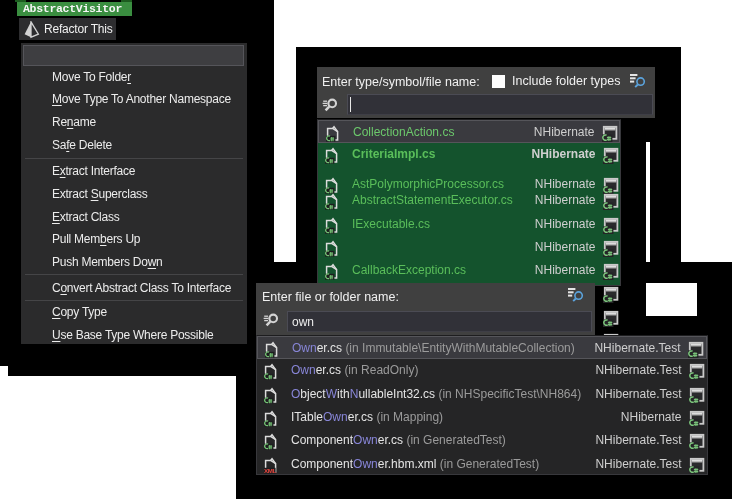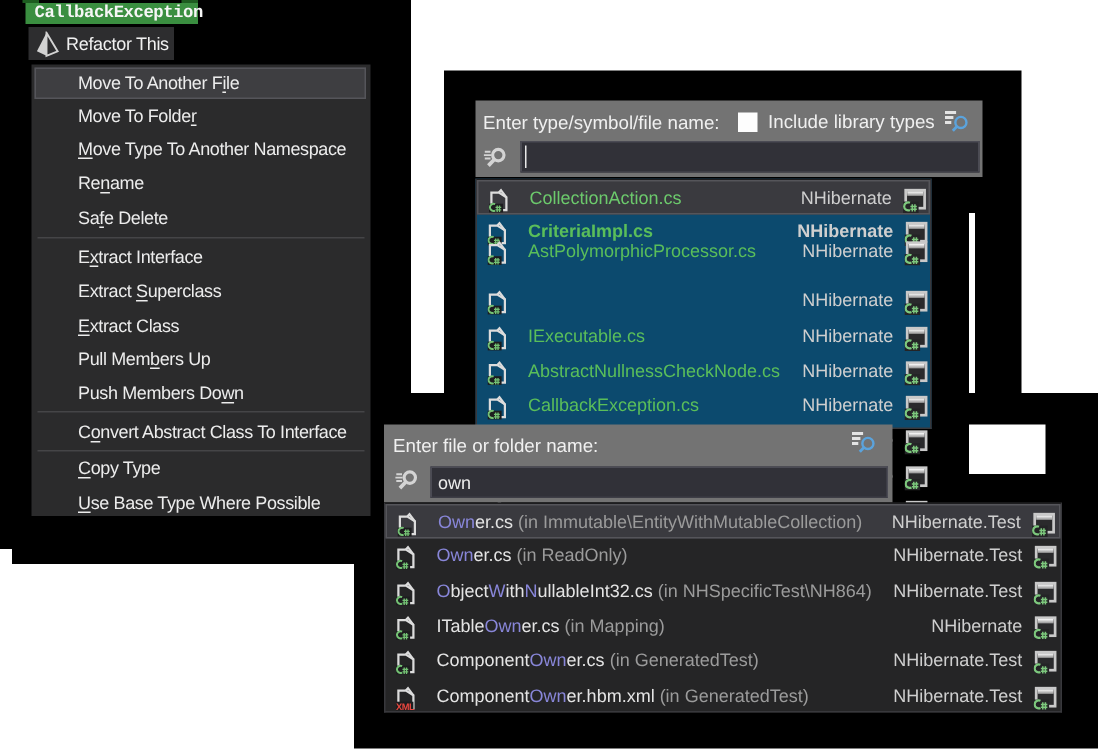--- a/index.html
+++ b/index.html
@@ -29,30 +29,30 @@
   
   #menu { left:21px; top:42.7px; width:225.5px; height:301.6px; background:#2b2b2c; }
   .mi { position:absolute; left:31px; width:190px; height:22px; line-height:22px;
     color:#ececec; font-size:12px; letter-spacing:-0.25px; white-space:nowrap; }
   .mi u { text-underline-offset:2px; }
   .msep { position:absolute; left:4px; right:4px; height:1px; background:#454547; }
   #mhl { position:absolute; left:2px; top:2.5px; width:221px; height:20.5px;
     background:#3e3e41; border:1px solid #55555a; }
 
   
-  .panel { background:#737373;padding-left:15px; }
+  .panel { background:#404040;padding-left:15px; }
   #p1 { left:317px; top:67px; width:338px; height:51px; }
   #p1 .hdr { position:absolute; left:5px; top:8px; color:#f0f0f0; font-size:12.5px; }
   #cb1 { position:absolute; left:492px; top:75px; width:13px; height:13px; background:#fdfdfd; }
   #inclbl { position:absolute; left:512px; top:74px; color:#f0f0f0; font-size:12.5px; }
   .inp { position:absolute; background:#313138; border:1px solid #4b4b54; border-bottom-color:#3e3e46; }
   #inp1 { left:347px; top:94px; width:306px; height:21px; }
   #caret1 { position:absolute; left:349.5px; top:97px; width:1px; height:15px; background:#e8e8e8; }
 
-  #list1 { left:317px; top:118.5px; width:304px; height:167px; background:#0c4a6e; border:1px solid #38383c; border-top-color:#1d1d1f;text-align:right; }
+  #list1 { left:317px; top:118.5px; width:304px; height:167px; background:#14532d; border:1px solid #38383c; border-top-color:#1d1d1f;text-align:right; }
   .row { position:absolute; left:0; width:100%; height:23.25px; }
   .row .fi { position:absolute; left:7px; top:4px; }
   .row .nm { position:absolute; left:34px; top:0; line-height:23.25px; font-size:12px; color:#5abe5a; white-space:nowrap; }
   .row .pr { position:absolute; right:24.5px; top:0; line-height:23.25px; font-size:12px; color:#cfcfcf; }
   .row .pi { position:absolute; right:1.5px; top:4px; }
   .rowhl { background:#3a3a3f; border:1px solid #55555a; }
   .row.rowhl .nm { color:#6cc96c; }
 
   #p2 { left:256px; top:283px; width:339px; height:52px; }
   #p2 .hdr { position:absolute; left:6px; top:7px; color:#f0f0f0; font-size:12.5px;text-align:center; }
@@ -72,35 +72,34 @@
 </head>
 <body>
 
 <div class="abs" id="bk-menu"></div>
 <div class="abs" id="bk-notch"></div>
 <div class="abs" id="bk-p1"></div>
 <div class="abs" id="wline"></div>
 <div class="abs" id="bk-bot"></div>
 <div class="abs" id="wrect"></div>
 
-<div class="abs" id="codelbl">CallbackException</div>
+<div class="abs" id="codelbl">AbstractVisitor</div>
 <div class="abs handle" style="left:15px; width:11px;"></div>
 <div class="abs handle" style="left:121px; width:11px;"></div>
 
 <div class="abs" id="titlebar">
   <svg style="position:absolute;left:5px;top:3px" width="16" height="18" viewBox="0 0 16 18">
     <polygon points="7,0.8 0.6,13.2 7,16.2" fill="#d2d2d2"></polygon>
     <polygon points="7,0.8 14.4,13.2 7,16.2" fill="#2d2d2f" stroke="#d2d2d2" stroke-width="1.3"></polygon>
   </svg>
   <span>Refactor This</span>
 </div>
 
 <div class="abs" id="menu">
   <div id="mhl"></div>
-  <div class="mi" style="top:1.0px">Move To Another F<u>i</u>le</div>
   <div class="mi" style="top:23.3px">Move To Folde<u>r</u></div>
   <div class="mi" style="top:68.6px">Re<u>n</u>ame</div>
   <div class="mi" style="top:45.8px"><u>M</u>ove Type To Another Namespace</div>
   <div class="mi" style="top:91.7px">Sa<u>f</u>e Delete</div>
   <div class="msep" style="top:115.5px"></div>
   <div class="mi" style="top:117.7px">E<u>x</u>tract Interface</div>
   <div class="mi" style="top:140.3px">Extract <u>S</u>uperclass</div>
   <div class="mi" style="top:163.0px"><u>E</u>xtract Class</div>
   <div class="mi" style="top:185.7px">Pull Mem<u>b</u>ers Up</div>
   <div class="mi" style="top:208.0px">Push Members Do<u>w</u>n</div>
@@ -108,21 +107,21 @@
   <div class="mi" style="top:234.1px">C<u>o</u>nvert Abstract Class To Interface</div>
   <div class="msep" style="top:257.0px"></div>
   <div class="mi" style="top:281.6px"><u>U</u>se Base Type Where Possible</div>
   <div class="mi" style="top:258.8px"><u>C</u>opy Type</div>
 </div>
 
 <div class="abs panel" id="p1">
   <div class="hdr">Enter type/symbol/file name:</div>
 </div>
 <div class="abs" id="cb1"></div>
-<div class="abs" id="inclbl">Include library types</div>
+<div class="abs" id="inclbl">Include folder types</div>
 <div class="abs inp" id="inp1"></div>
 <div class="abs" id="caret1"></div>
 
 <div class="abs" id="list1">
     <div class="row rowhl" style="--g: 1; top: 0px;">
       <span class="fi"><svg width="14" height="17" viewBox="0 0 14 17">
   <path d="M6.6,3.4 H1.6 V15 H11.6 V6.6 Z" fill="none" stroke="#dcdcdc" stroke-width="1.5"></path>
   <path d="M6.6,3.4 L8,1.8 L11.6,6.6" fill="none" stroke="#dcdcdc" stroke-width="1.5"></path>
   <rect x="0" y="10.8" width="9.4" height="5.8" fill="#1d1d1f"></rect>
   <g transform="translate(0.3,10.2) scale(0.82)" stroke="#74c274" fill="none">
@@ -181,21 +180,21 @@
   <rect x="0" y="9.4" width="10.4" height="7.6" fill="#242426"></rect>
   <g transform="translate(0.4,9.2) scale(0.92)" stroke="#7dc87d" fill="none">
   <path d="M4.6,1.1 A2.9,2.9 0 1 0 4.6,6.3" stroke-width="1.6"></path>
   <line x1="6.3" y1="2.2" x2="6.3" y2="7.4" stroke-width="1.1"></line>
   <line x1="8.2" y1="2.2" x2="8.2" y2="7.4" stroke-width="1.1"></line>
   <line x1="4.9" y1="3.7" x2="9.6" y2="3.7" stroke-width="1.1"></line>
   <line x1="4.9" y1="5.7" x2="9.6" y2="5.7" stroke-width="1.1"></line>
 </g>
 </svg></span>
     </div>
-    <div class="row" style="top: 36px; padding-left: 24px;">
+    <div class="row" style="top: 53px; padding-left: 24px;">
       <span class="fi"><svg width="14" height="17" viewBox="0 0 14 17">
   <path d="M6.6,3.4 H1.6 V15 H11.6 V6.6 Z" fill="none" stroke="#dcdcdc" stroke-width="1.5"></path>
   <path d="M6.6,3.4 L8,1.8 L11.6,6.6" fill="none" stroke="#dcdcdc" stroke-width="1.5"></path>
   <rect x="0" y="10.8" width="9.4" height="5.8" fill="#1d1d1f"></rect>
   <g transform="translate(0.3,10.2) scale(0.82)" stroke="#74c274" fill="none">
   <path d="M4.6,1.1 A2.9,2.9 0 1 0 4.6,6.3" stroke-width="1.6"></path>
   <line x1="6.3" y1="2.2" x2="6.3" y2="7.4" stroke-width="1.1"></line>
   <line x1="8.2" y1="2.2" x2="8.2" y2="7.4" stroke-width="1.1"></line>
   <line x1="4.9" y1="3.7" x2="9.6" y2="3.7" stroke-width="1.1"></line>
   <line x1="4.9" y1="5.7" x2="9.6" y2="5.7" stroke-width="1.1"></line>
@@ -228,20 +227,21 @@
   <path d="M6.6,3.4 L8,1.8 L11.6,6.6" fill="none" stroke="#dcdcdc" stroke-width="1.5"></path>
   <rect x="0" y="10.8" width="9.4" height="5.8" fill="#1d1d1f"></rect>
   <g transform="translate(0.3,10.2) scale(0.82)" stroke="#74c274" fill="none">
   <path d="M4.6,1.1 A2.9,2.9 0 1 0 4.6,6.3" stroke-width="1.6"></path>
   <line x1="6.3" y1="2.2" x2="6.3" y2="7.4" stroke-width="1.1"></line>
   <line x1="8.2" y1="2.2" x2="8.2" y2="7.4" stroke-width="1.1"></line>
   <line x1="4.9" y1="3.7" x2="9.6" y2="3.7" stroke-width="1.1"></line>
   <line x1="4.9" y1="5.7" x2="9.6" y2="5.7" stroke-width="1.1"></line>
 </g>
 </svg></span>
+      <span class="nm">AbstractStatementExecutor.cs</span>
       <span class="pr">NHibernate</span>
       <span class="pi"><svg width="16" height="17" viewBox="0 0 16 17">
   <defs>
             <linearGradient id="tg" x1="0" y1="0" x2="0" y2="1">
     <stop offset="0" stop-color="#ffffff"></stop>
               <stop offset="1" stop-color="#8f8f8f"></stop>
   </linearGradient>
           </defs>
   <rect x="1.8" y="1.8" width="12.6" height="12" fill="#2a2a2c" stroke="#c9c9c9" stroke-width="1.8"></rect>
   <rect x="2.8" y="2.6" width="10.6" height="3" fill="url(#tg)"></rect>
@@ -295,21 +295,20 @@
   <path d="M6.6,3.4 L8,1.8 L11.6,6.6" fill="none" stroke="#dcdcdc" stroke-width="1.5"></path>
   <rect x="0" y="10.8" width="9.4" height="5.8" fill="#1d1d1f"></rect>
   <g transform="translate(0.3,10.2) scale(0.82)" stroke="#74c274" fill="none">
   <path d="M4.6,1.1 A2.9,2.9 0 1 0 4.6,6.3" stroke-width="1.6"></path>
   <line x1="6.3" y1="2.2" x2="6.3" y2="7.4" stroke-width="1.1"></line>
   <line x1="8.2" y1="2.2" x2="8.2" y2="7.4" stroke-width="1.1"></line>
   <line x1="4.9" y1="3.7" x2="9.6" y2="3.7" stroke-width="1.1"></line>
   <line x1="4.9" y1="5.7" x2="9.6" y2="5.7" stroke-width="1.1"></line>
 </g>
 </svg></span>
-      <span class="nm">AbstractNullnessCheckNode.cs</span>
       <span class="pr">NHibernate</span>
       <span class="pi"><svg width="16" height="17" viewBox="0 0 16 17">
   <defs>
             <linearGradient id="tg" x1="0" y1="0" x2="0" y2="1">
     <stop offset="0" stop-color="#ffffff"></stop>
               <stop offset="1" stop-color="#8f8f8f"></stop>
   </linearGradient>
           </defs>
   <rect x="1.8" y="1.8" width="12.6" height="12" fill="#2a2a2c" stroke="#c9c9c9" stroke-width="1.8"></rect>
   <rect x="2.8" y="2.6" width="10.6" height="3" fill="url(#tg)"></rect>

